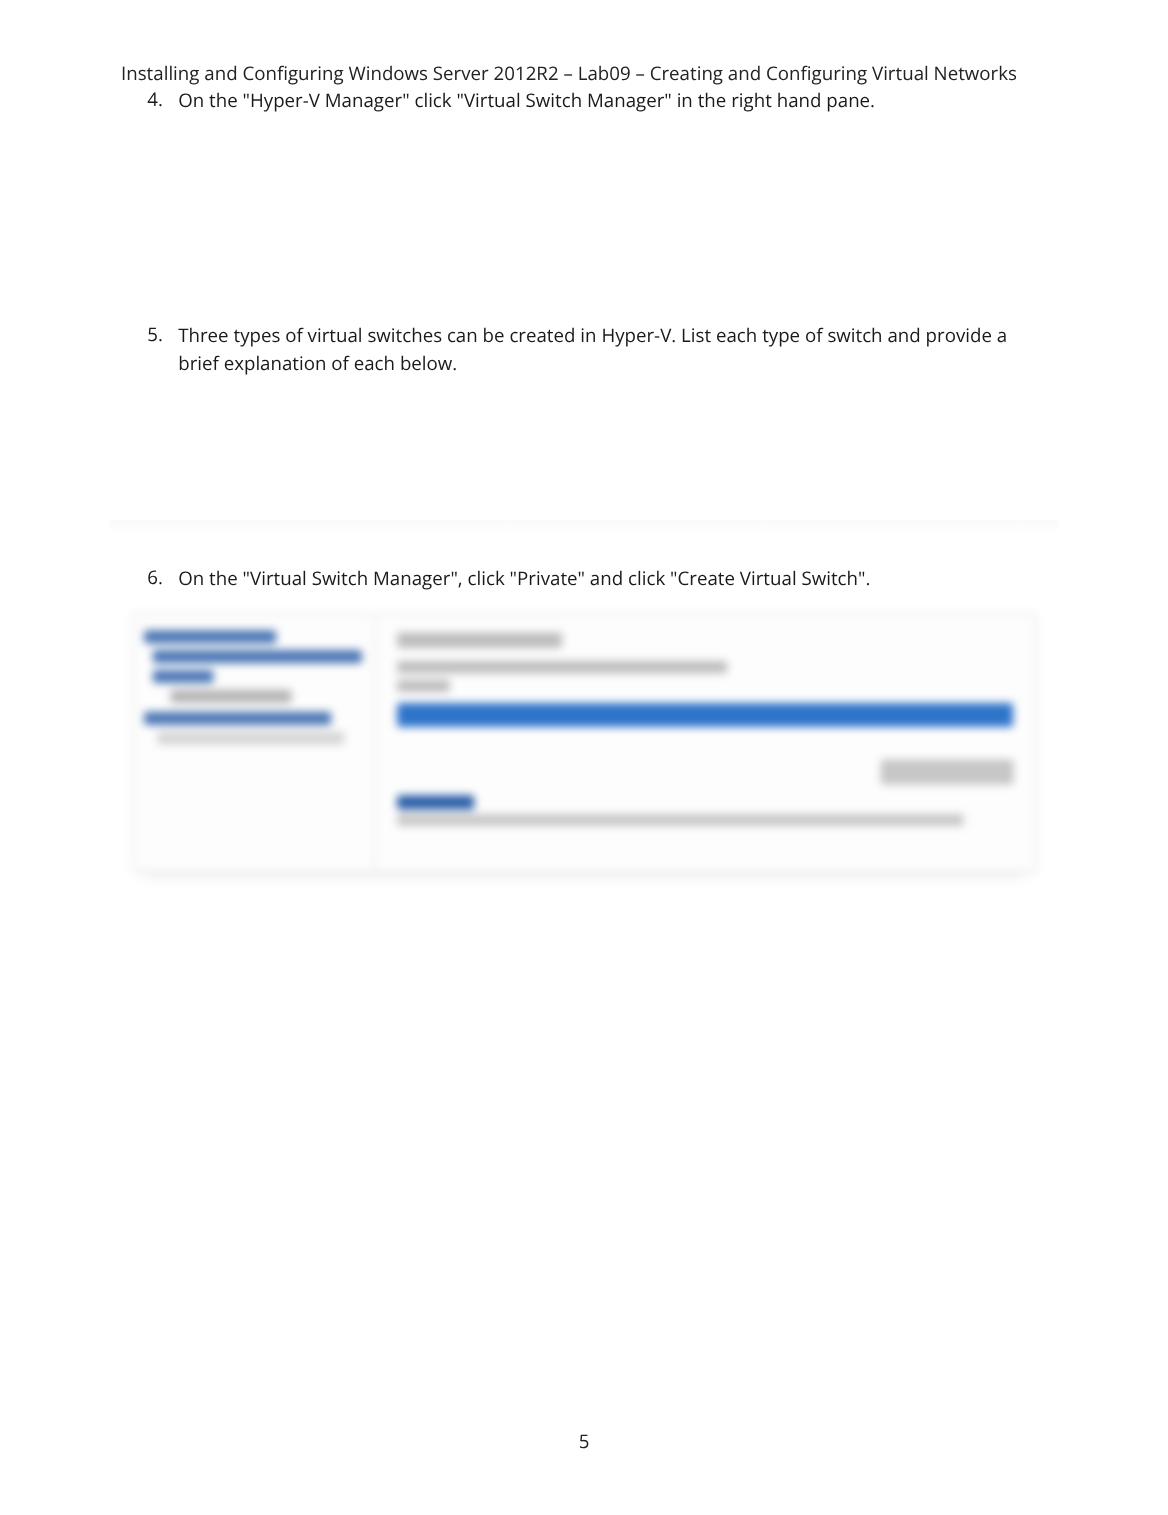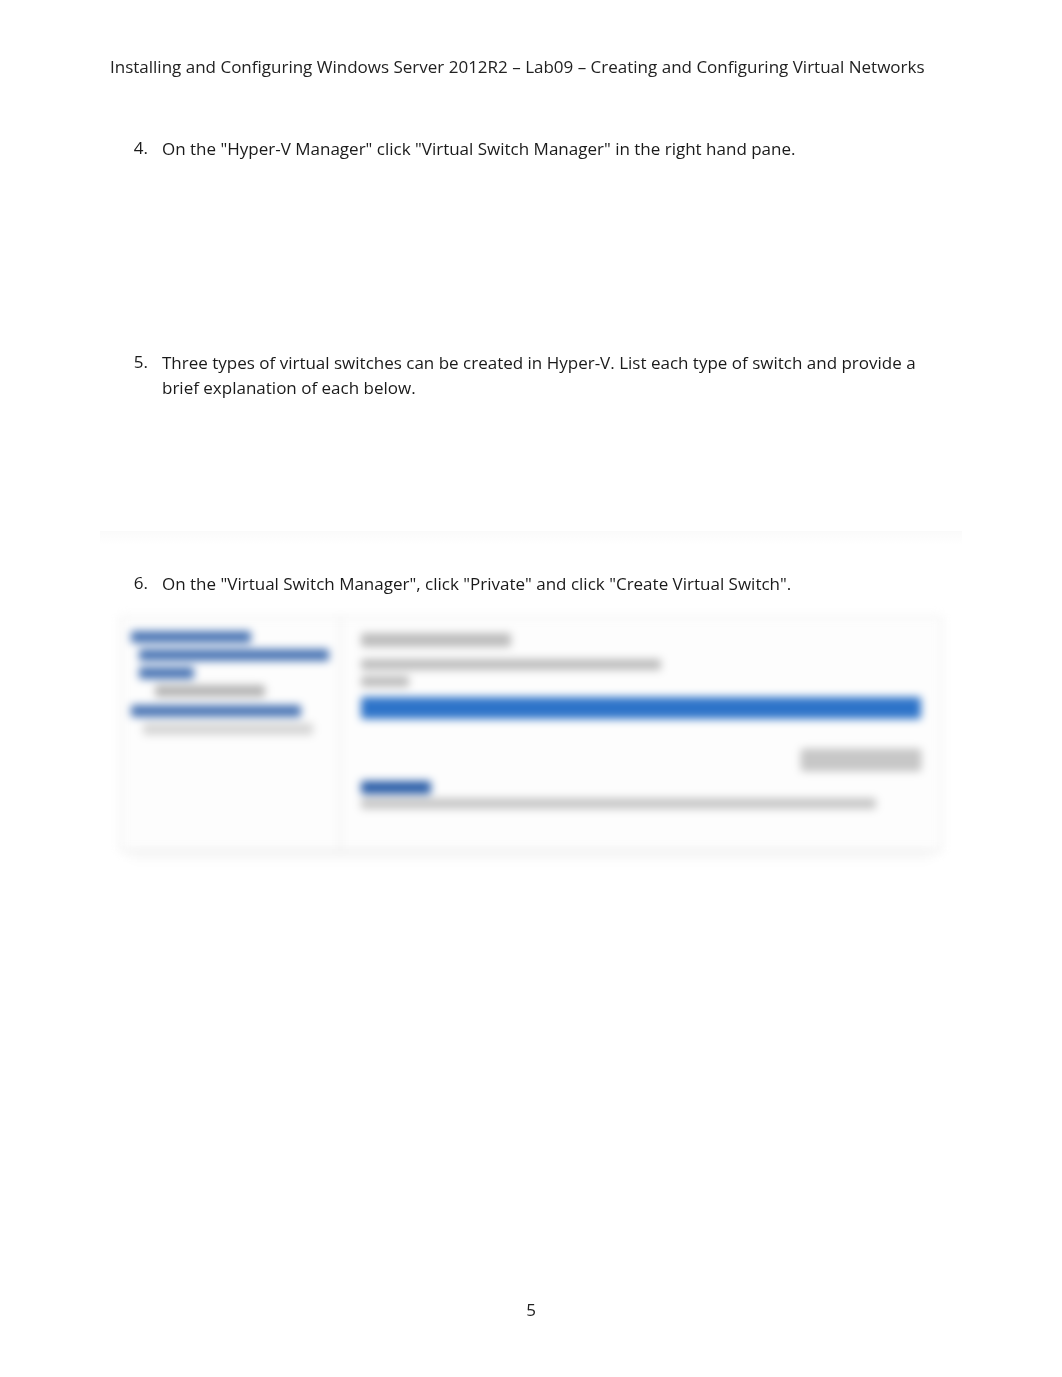--- a/index.html
+++ b/index.html
@@ -1,18 +1,18 @@
 <!DOCTYPE html>
 <html><head>
 <meta charset="utf-8">
 <style>
   * { box-sizing: border-box; margin: 0; padding: 0; }
   html, body { width: 1062px; height: 1377px; background: #ffffff; font-family: "Segoe UI", "Open Sans", Arial, sans-serif; color: #1a1a1a; }
   .page { position: relative; width: 1062px; height: 1377px; padding: 55px 100px 0 100px; }
-  .header-line { font-size: 17px; font-weight: 400; color: #222; margin-bottom: 58px; margin-left: 10px; }
+  .header-line { font-size: 17px; font-weight: 400; color: #222; margin-left: 10px; }
   .ol-item { display: flex; margin-bottom: 20px; }
   .ol-num { width: 30px; flex-shrink: 0; font-size: 17px; text-align: right; padding-right: 14px; }
   .ol-text { font-size: 17px; line-height: 1.5; flex: 1; }
   .list-block { margin-left: 32px; margin-right: 40px; }
   .gap-1 { height: 168px; }
   .gap-2 { height: 110px; }
   .divider-container { position: relative; margin: 0 -100px 20px -100px; padding: 0 100px; }
   .divider-shadow-top { height: 14px; background: linear-gradient(to bottom, rgba(0,0,0,0.02), rgba(0,0,0,0)); }
   .item6-row { padding-top: 6px; }
   .blur-panel { margin: 14px 20px 0 20px; height: 235px; border: 1px solid #e3e3e3; border-radius: 3px; background: #fdfdfd; display: flex; filter: blur(4px); box-shadow: 0 1px 3px rgba(0,0,0,0.07), 0 14px 12px -10px rgba(0,0,0,0.06); overflow: hidden; }

